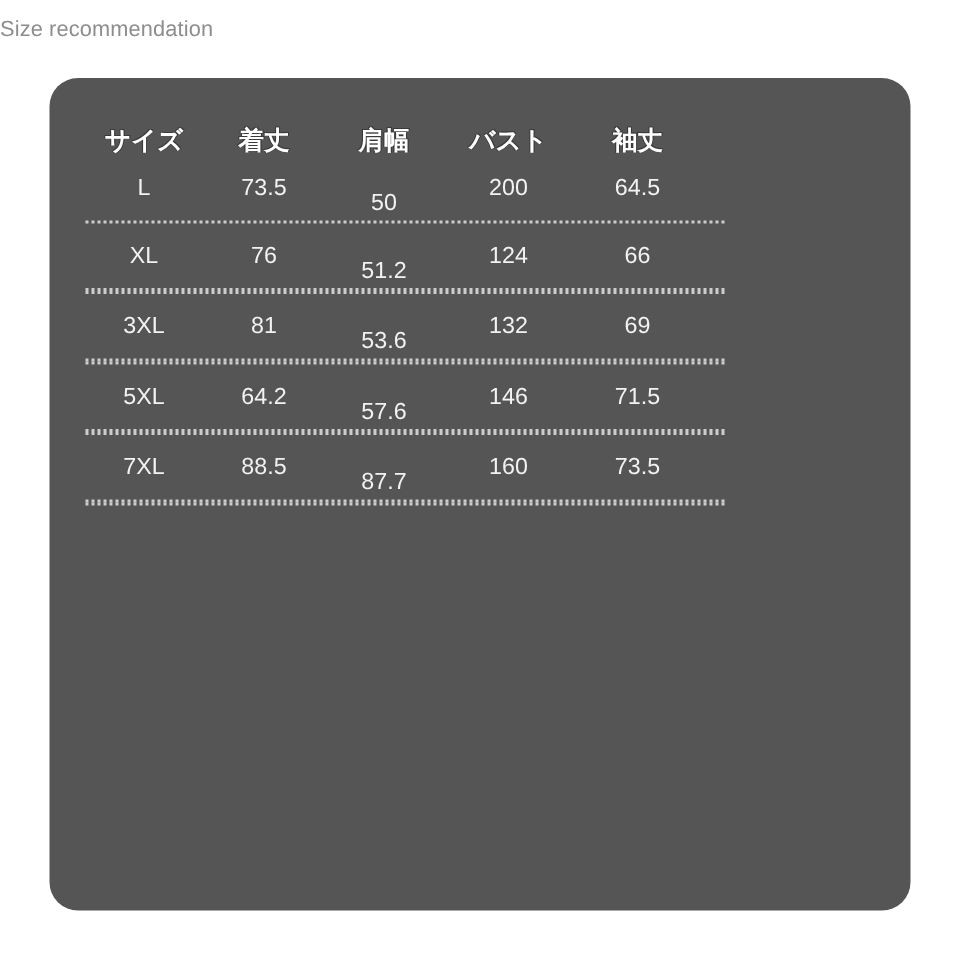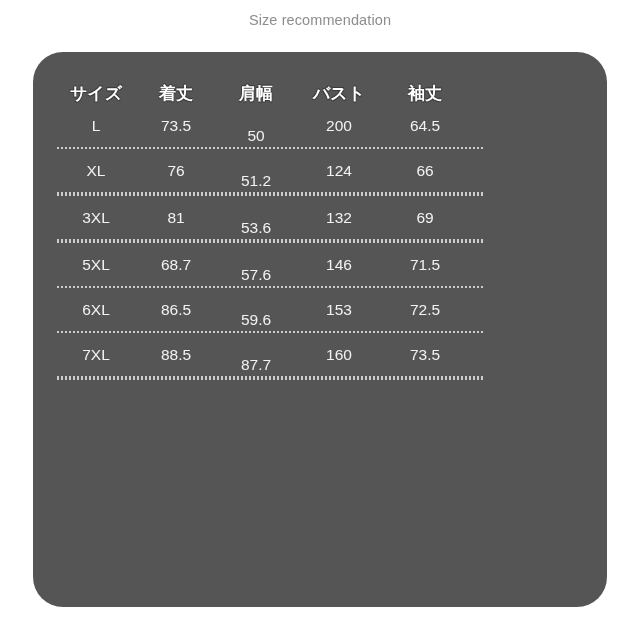--- a/index.html
+++ b/index.html
@@ -13,21 +13,20 @@
     font-family: "Liberation Sans", sans-serif;
     overflow: hidden;
     position: relative;
   }
 
   #page-title {
     position: absolute;
     top: 11px;
     left: 0;
     width: 640px;
-    text-align: center;
     font-size: 14.5px;
     color: #8d8d8d;
     letter-spacing: 0.1px;
     font-weight: 400;
     line-height: 18px;
     white-space: nowrap;
   }
 
   
   #clipped-artifact {
@@ -44,21 +43,21 @@
     height: 7px;
   }
 
   #size-card {
     position: absolute;
     left: 33px;
     top: 52px;
     width: 574px;
     height: 555px;
     background: #555555;
-    border-radius: 30px;
+    border-radius: 19px;
     box-sizing: border-box;
   }
 
   #size-table {
     position: absolute;
     left: 24px;
     top: 0;
     width: 450px;
   }
 
@@ -156,34 +155,27 @@
       <div class="cell c2">53.6</div>
       <div class="cell c3">132</div>
       <div class="cell c4">69</div>
     </div>
     <div class="sep"></div>
 
     <div class="sep"></div>
 
     <div class="row">
       <div class="cell c0">5XL</div>
-      <div class="cell c1">68.7</div>
+      <div class="cell c1">64.2</div>
       <div class="cell c2">57.6</div>
       <div class="cell c3">146</div>
       <div class="cell c4">71.5</div>
     </div>
     <div class="sep"></div>
 
-    <div class="row">
-      <div class="cell c0">6XL</div>
-      <div class="cell c1">86.5</div>
-      <div class="cell c2">59.6</div>
-      <div class="cell c3">153</div>
-      <div class="cell c4">72.5</div>
-    </div>
     <div class="sep"></div>
 
     <div class="row">
       <div class="cell c0">7XL</div>
       <div class="cell c1">88.5</div>
       <div class="cell c2">87.7</div>
       <div class="cell c3">160</div>
       <div class="cell c4">73.5</div>
     </div>
     <div class="sep"></div>

